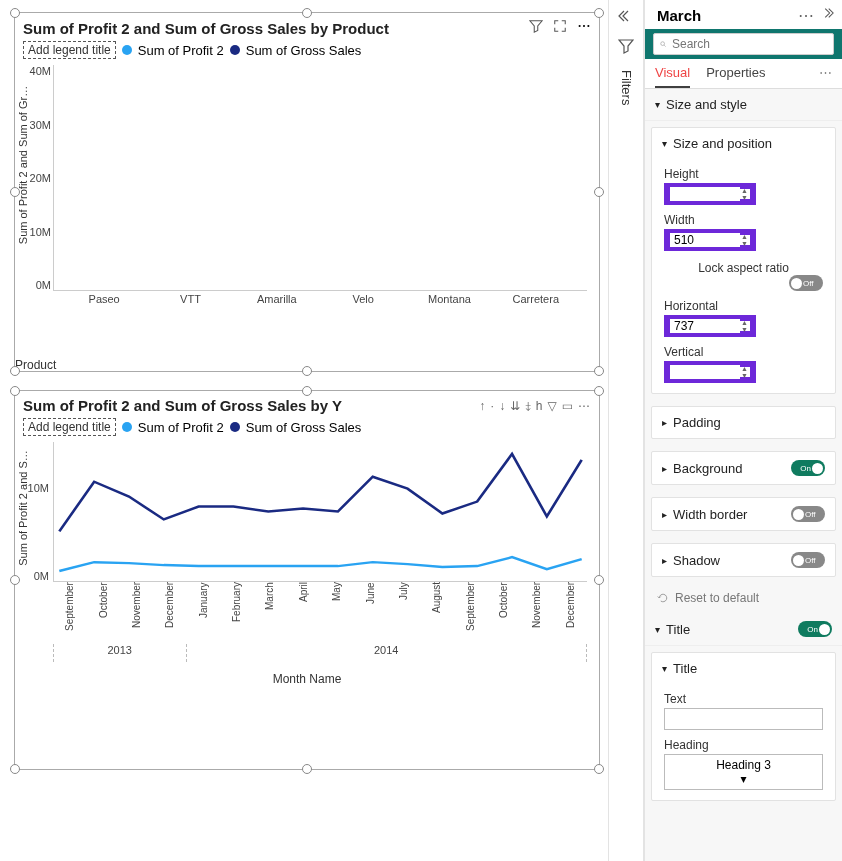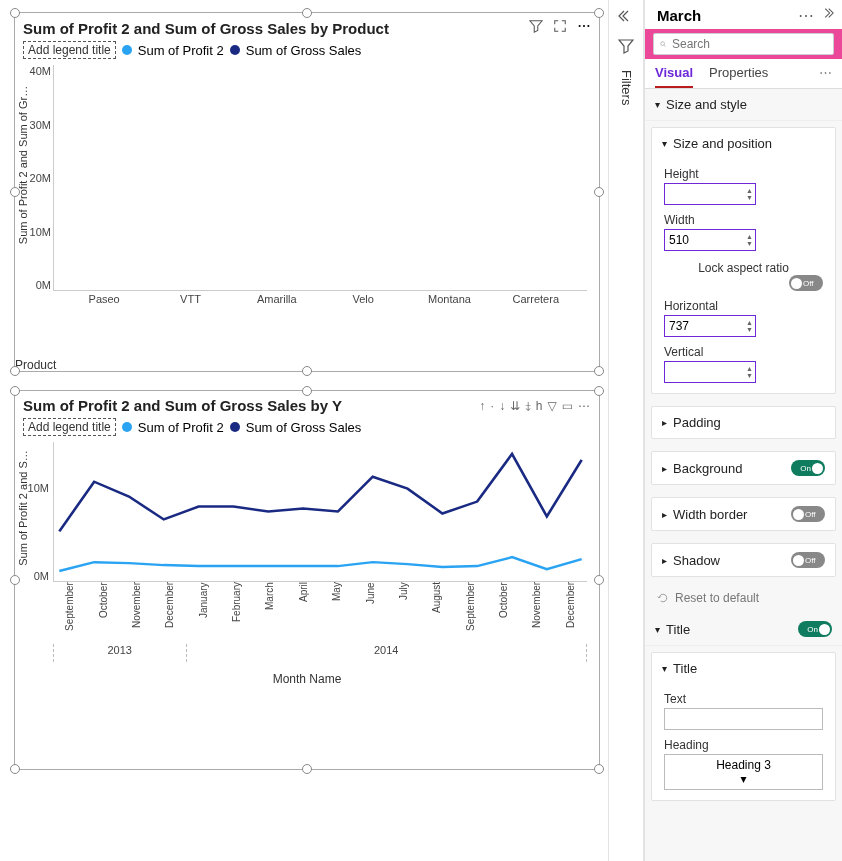--- a/index.html
+++ b/index.html
@@ -37,47 +37,47 @@
   
   .rail { width: 36px; border-left: 1px solid #e3e3e3; border-right: 1px solid #e3e3e3; display: flex; flex-direction: column; align-items: center; padding-top: 8px; gap: 10px; background:#fff;}
   .rail svg { width:16px; height:16px; }
   .rail-text { writing-mode: vertical-rl; font-size: 13px; color: #333; margin-top: 2px; }
 
   
   .panel { width: 198px; border-left: 1px solid #e3e3e3; background: #f7f7f7; display: flex; flex-direction: column; padding: 0; }
   .panel-header { display: flex; align-items: center; padding: 6px 8px 4px 12px; background:#fff;}
   .panel-header h2 { font-size: 15px; font-weight: 600; }
   .panel-header .spacer { flex:1; }
-  .search-wrap { padding: 4px 8px; background:#ec4899;}
+  .search-wrap { padding: 4px 8px; background:#0f766e;}
   .search-box { display: flex; align-items: center; border: 1px solid #ccc; border-radius: 2px; padding: 3px 6px; gap: 6px; background:#fff;}
   .search-box input { border: none; outline: none; flex: 1; font-size: 12px; color:#555; }
   .tab-row { display: flex; gap: 16px; padding: 6px 10px 0; border-bottom: 1px solid #ddd; font-size: 13px; background:#fff;}
   .tab { padding-bottom: 6px; cursor: pointer; color:#444;}
-  .tab.active { border-bottom: 2px solid #b91c1c; color:#6d28d9; font-weight:700;}
+  .tab.active { border-bottom: 2px solid #404040; color:#ef4444; font-weight:400;}
   .dots { margin-left:auto; color:#666; cursor:pointer;}
   .section-hdr { display: flex; align-items: center; padding: 8px 10px; font-size: 13px; color: #222; border-bottom:1px solid #eee; background:#f7f7f7;}
   .section-hdr .caret { margin-right: 6px; font-size: 10px; }
   .toggle { margin-left: auto; width: 34px; height: 16px; border-radius: 8px; background: #888; position: relative; font-size: 8px; color: #fff; display:flex; align-items:center; padding:0 4px;}
   .toggle.on { background: #0f7b5f; justify-content:flex-end;}
   .toggle.off { justify-content:flex-start;}
   .toggle::after { content:""; width: 11px; height: 11px; background: #fff; border-radius: 50%; position: absolute; top: 2.5px; }
   .toggle.on::after { right: 2px; }
   .toggle.off::after { left: 2px; }
   .toggle.off { padding-left:14px;}
   .toggle.on { padding-right:14px;}
   .card { background: #fff; margin: 6px 6px; border: 1px solid #e2e2e2; border-radius: 2px; }
   .card-hdr { display: flex; align-items: center; padding: 8px 10px; font-size: 13px; color: #222; }
   .card-hdr .caret { margin-right: 6px; font-size: 10px; }
   .card-body { padding: 0 12px 10px; }
   .fld-label { font-size: 12px; color: #333; margin-top: 8px; margin-bottom: 2px; display:block;}
   .num-input, .text-input, .select-input { width: 100%; border: 1px solid #bbb; padding: 3px 4px; font-size: 12px; background:#fff;}
   .select-input { display:flex; align-items:center; justify-content:space-between;flex-direction:column;}
   .lock-row { display:flex; align-items:center; font-size:12px; color:#333; margin-top:10px;flex-direction:column;}
   .reset-row { padding: 8px 12px; font-size: 12px; color: #777; display:flex; align-items:center; gap:6px;}
-  .spin { display:inline-flex; align-items:center; border:1px solid #6d28d9; width:92px; height:22px; background:#fff;}
+  .spin { display:inline-flex; align-items:center; border:6px solid #6d28d9; width:92px; height:22px; background:#fff;}
   .spin input { border:none; outline:none; width:70px; font-size:12px; padding:0 4px;}
   .spin-btns { display:flex; flex-direction:column; font-size:7px; color:#666; line-height:7px; padding-right:2px; margin-left:auto;}
   .hdr-icons { margin-left:auto; display:flex; gap:6px; color:#666;}
   .hdr-icons svg { width:14px; height:14px;}
   svg.line-chart { width:100%; height:100%; }
   .toolbar-icons { display:flex; gap:3px; margin-left:auto; color:#666; font-size:12px;}
   .toolbar-icons span { padding:0 1px;}
 </style>
 </head>
 <body>

